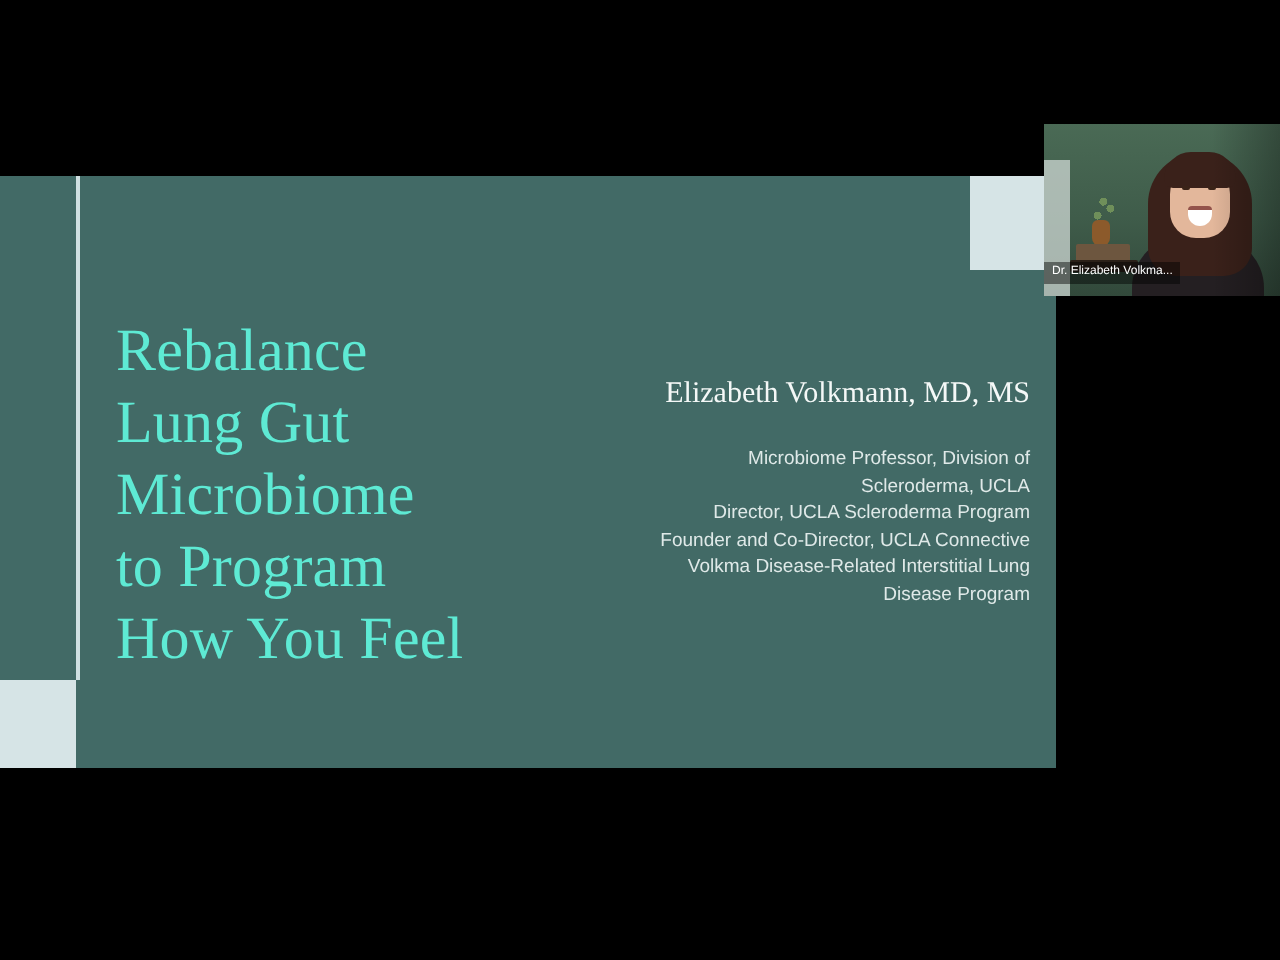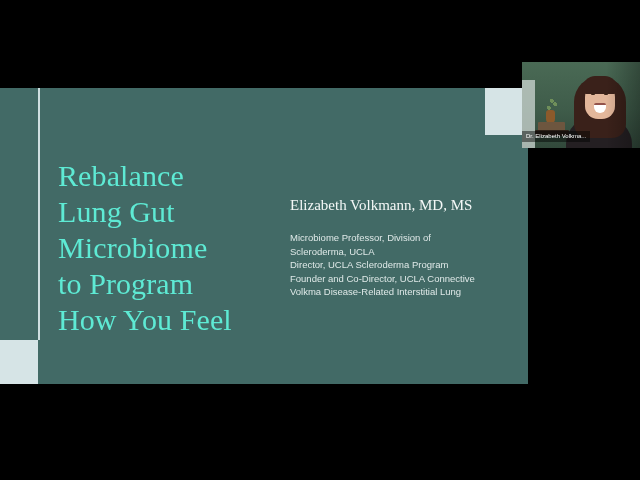--- a/index.html
+++ b/index.html
@@ -67,22 +67,23 @@
     line-height: 36px;
     color: #5eead4;
     letter-spacing: 0.1px;
     white-space: nowrap;
   }
 
   
   #speaker-block {
     position: absolute;
     left: 290px;
-    top: 108px;
+    top: 100px;
     width: 225px;
+    text-align: right;
   }
   #speaker-name {
     font-family: "Liberation Serif", serif;
     font-size: 15px;
     line-height: 19px;
     color: #f4f8f7;
     white-space: nowrap;
     margin-bottom: 16px;
   }
   .cred-line {
@@ -257,20 +258,21 @@
       <div class="title-line">How You Feel</div>
     </div>
 
     <div id="speaker-block">
       <div id="speaker-name">Elizabeth Volkmann, MD, MS</div>
       <div class="cred-line">Microbiome Professor, Division of</div>
       <div class="cred-line">Scleroderma, UCLA</div>
       <div class="cred-line">Director, UCLA Scleroderma Program</div>
       <div class="cred-line">Founder and Co-Director, UCLA Connective</div>
       <div class="cred-line">Volkma Disease-Related Interstitial Lung</div>
+      <div class="cred-line">Disease Program</div>
     </div>
 
   </div>
 
   <div id="webcam">
     <div class="cam-bg"></div>
     <div class="cam-strip"></div>
     <div class="cam-plant"></div>
     <div class="cam-vase"></div>
     <div class="cam-books"></div>

